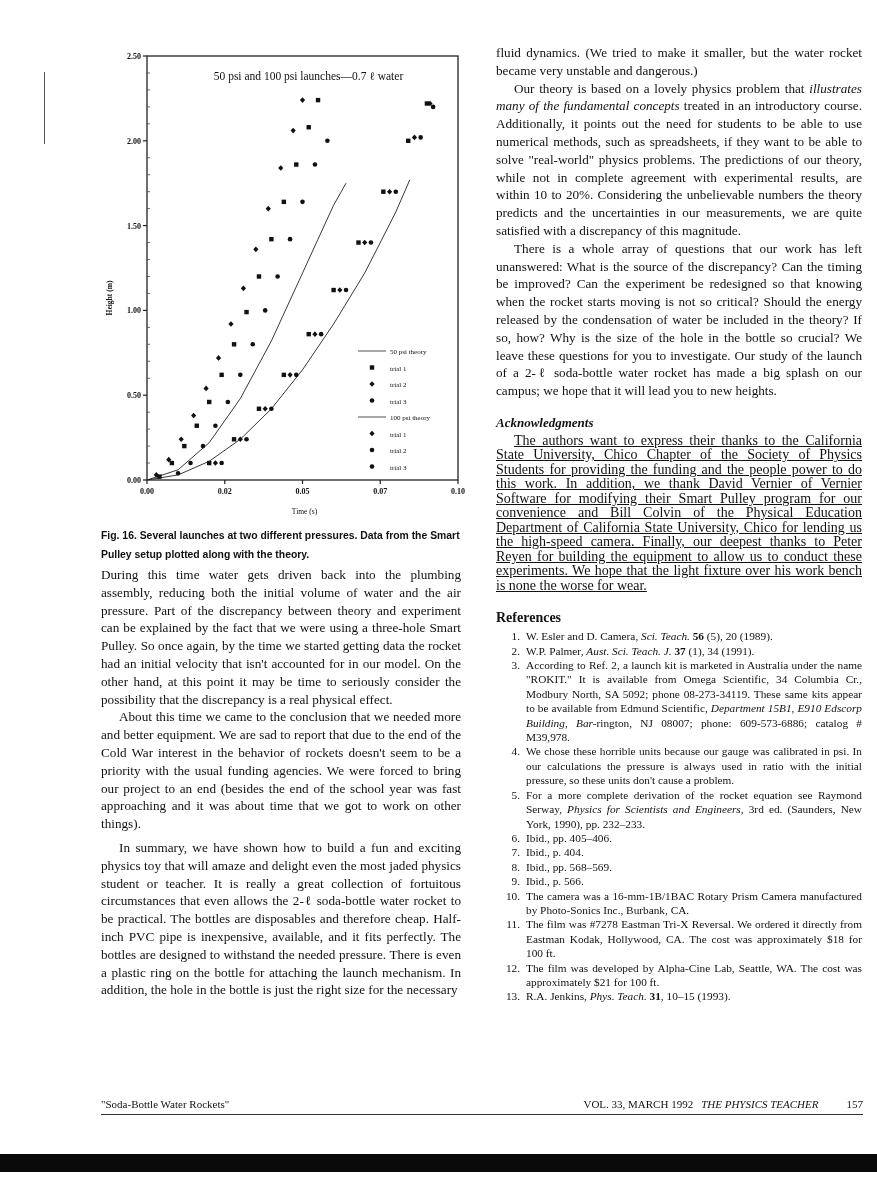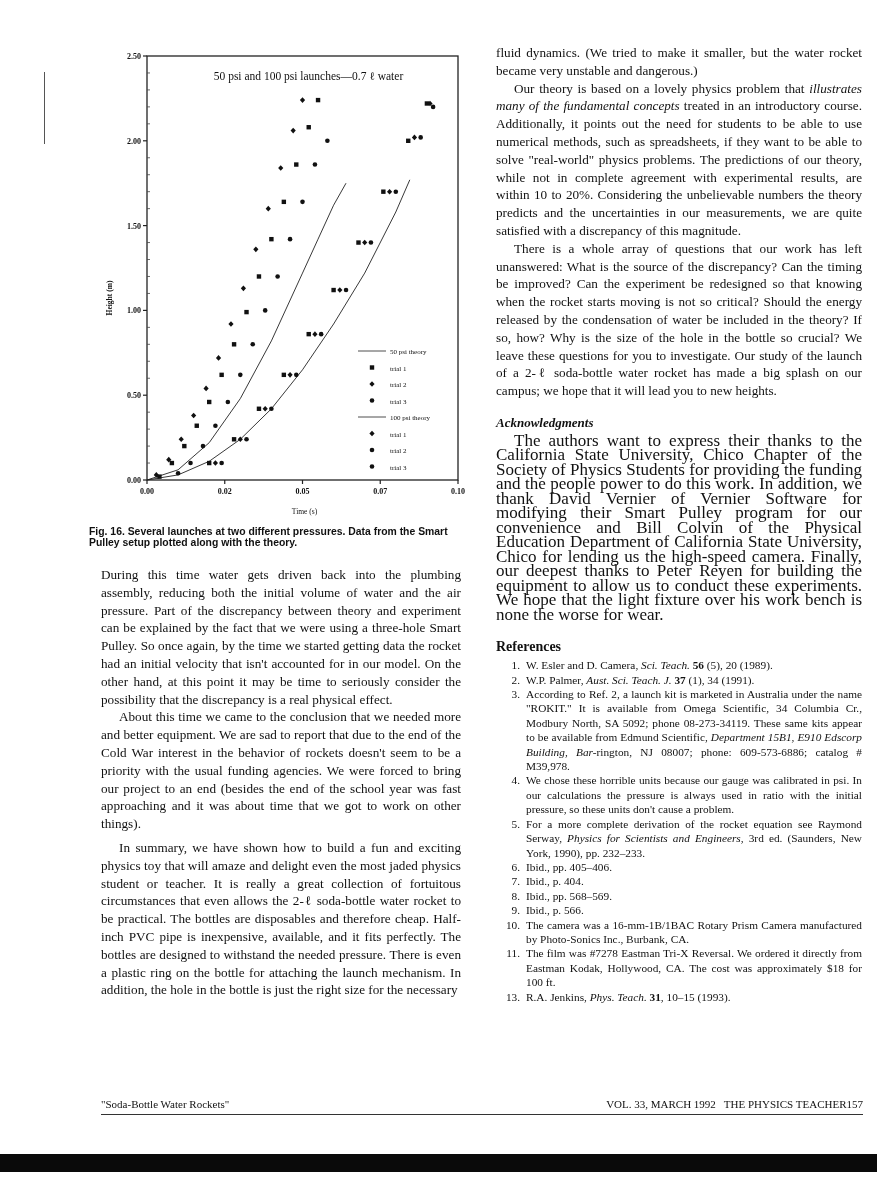--- a/index.html
+++ b/index.html
@@ -5,36 +5,36 @@
   html, body { margin: 0; padding: 0; background: #ffffff; }
   body { width: 877px; height: 1189px; position: relative; overflow: hidden;
          font-family: "Liberation Serif", "DejaVu Serif", serif; color: #111; }
   .col { position: absolute; font-size: 13.2px; line-height: 17.8px; text-align: justify; }
   .col p { margin: 0; }
   .indent { text-indent: 18px; }
   .left-col { left: 101px; top: 566px; width: 360px; }
   .right-col { left: 496px; top: 44px; width: 366px; }
   h2.section { font-family: "Liberation Serif", serif; font-style: italic; font-weight: bold;
                font-size: 13px; margin: 8px 0 2px 0; line-height: 18px; }
-  .ack { font-size: 17px; line-height: 14.5px; }
+  .ack { font-size: 14px; line-height: 14.5px; text-decoration: underline; }
   .refs-title { font-weight: bold; font-size: 14px; margin: 16px 0 2px 0; }
   ol.refs { margin: 0; padding: 0; list-style: none; font-size: 11.3px; line-height: 14.4px; }
   ol.refs li { position: relative; padding-left: 22px; margin-left: 8px; text-align: justify; }
   ol.refs li .num { position: absolute; left: 0; top: 0; width: 16px; text-align: right; }
   .it { font-style: italic; }
   .b { font-weight: bold; }
-  .caption { position: absolute; left: 89px; top: 526px; width: 365px;
+  .caption { position: absolute; left: 101px; top: 526px; width: 365px;
              font-family: "Liberation Sans", "DejaVu Sans", sans-serif; font-weight: bold;
-             font-size: 10.4px; line-height: 11px; }
+             font-size: 10.4px; line-height: 19px; }
   .chart-wrap { position: absolute; left: 100px; top: 48px; width: 370px; height: 475px; }
   .footer { position: absolute; left: 101px; top: 1096px; width: 762px; height: 18px;
             border-bottom: 1px solid #333; font-size: 11px; }
   .footer .left { position: absolute; left: 0; top: 2px; }
   .footer .right { position: absolute; right: 0; top: 2px; }
-  .footer .right .jt { margin: 0 0 0 8px; }
+  .footer .right .jt { font-style: italic; margin: 0 28px 0 8px; }
   .black-bar { position: absolute; left: 0; top: 1154px; width: 877px; height: 18px; background: #0a0a0a; }
   .scan-mark { position: absolute; left: 44px; top: 72px; width: 1px; height: 72px; background: #555; }
 </style>
 </head>
 <body>
 
 <div class="scan-mark"></div>
 
 <div class="chart-wrap">
   <svg id="chart-svg" width="370" height="475" viewBox="0 0 370 475" xmlns="http://www.w3.org/2000/svg">
@@ -209,20 +209,21 @@
       <li><span class="num">2.</span><span>W.P. Palmer, </span><span class="it">Aust. Sci. Teach. J.</span><span class="b"> 37</span><span> (1), 34 (1991).</span></li>
       <li><span class="num">3.</span><span>According to Ref. 2, a launch kit is marketed in Australia under the name "ROKIT." It is available from Omega Scientific, 34 Columbia Cr., Modbury North, SA 5092; phone 08-273-34119. These same kits appear to be available from Edmund Scientific, </span><span class="it">Department 15B1, E910 Edscorp Building, Bar-</span><span>rington, NJ 08007; phone: 609-573-6886; catalog # M39,978.</span></li>
       <li><span class="num">4.</span><span>We chose these horrible units because our gauge was calibrated in psi. In our calculations the pressure is always used in ratio with the initial pressure, so these units don't cause a problem.</span></li>
       <li><span class="num">5.</span><span>For a more complete derivation of the rocket equation see Raymond Serway, </span><span class="it">Physics for Scientists and Engineers</span><span>, 3rd ed. (Saunders, New York, 1990), pp. 232–233.</span></li>
       <li><span class="num">6.</span><span>Ibid., pp. 405–406.</span></li>
       <li><span class="num">7.</span><span>Ibid., p. 404.</span></li>
       <li><span class="num">8.</span><span>Ibid., pp. 568–569.</span></li>
       <li><span class="num">9.</span><span>Ibid., p. 566.</span></li>
       <li><span class="num">10.</span><span>The camera was a 16-mm-1B/1BAC Rotary Prism Camera manufactured by Photo-Sonics Inc., Burbank, CA.</span></li>
       <li><span class="num">11.</span><span>The film was #7278 Eastman Tri-X Reversal. We ordered it directly from Eastman Kodak, Hollywood, CA. The cost was approximately $18 for 100 ft.</span></li>
+      <li><span class="num">12.</span><span>The film was developed by Alpha-Cine Lab, Seattle, WA. The cost was approximately $21 for 100 ft.</span></li>
       <li><span class="num">13.</span><span>R.A. Jenkins, </span><span class="it">Phys. Teach.</span><span class="b"> 31</span><span>, 10–15 (1993).</span></li>
     </ol>
 </div>
 
 <div class="footer">
   <span class="left">"Soda-Bottle Water Rockets"</span>
   <span class="right"><span>VOL. 33, MARCH 1992</span><span class="jt">THE PHYSICS TEACHER</span><span>157</span></span>
 </div>
 
 <div class="black-bar"></div>

